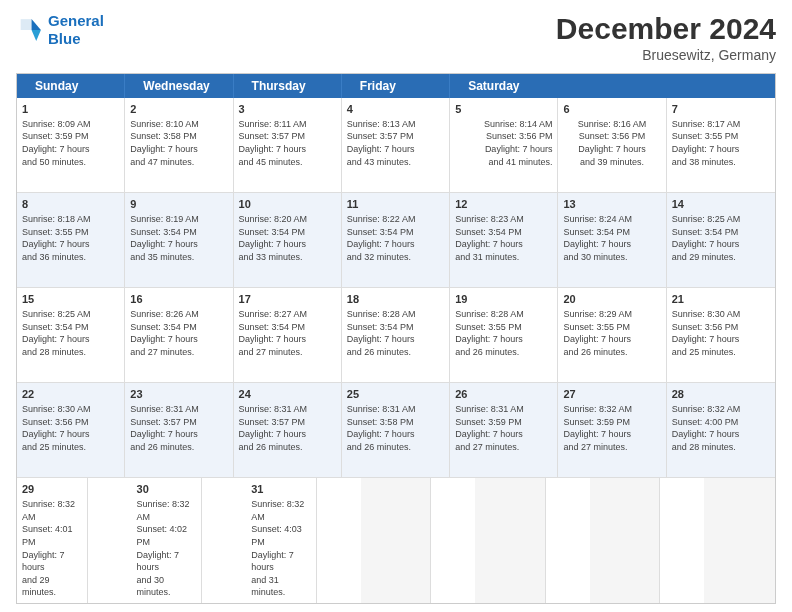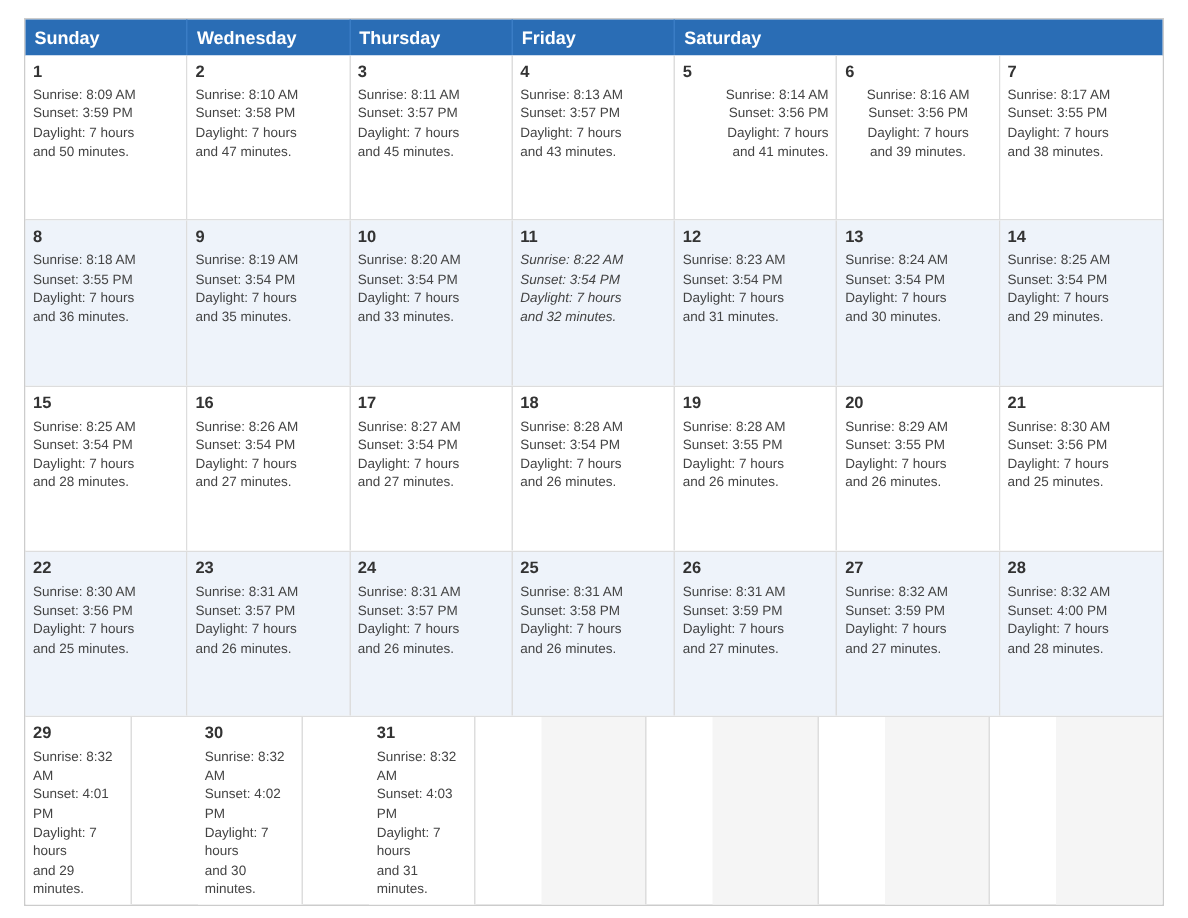--- a/index.html
+++ b/index.html
@@ -63,21 +63,21 @@
     }
     .cal-header-row {
       display: grid;
       grid-template-columns: repeat(7, 1fr);
       background: #2a6db5;
     }
     .cal-header-cell {
       color: #fff;
       font-size: 12px;
       font-weight: bold;
-      padding: 5px 6px;
+      padding: 5px 18px;
       text-align: left;
       border-right: 1px solid #3a7dc5;
     }
     .cal-header-cell:last-child { border-right: none; }
     .cal-body {
       flex: 1;
       display: flex;
       flex-direction: column;
     }
     .cal-row {
@@ -108,20 +108,37 @@
     .cell-info {
       font-size: 9px;
       color: #444;
       line-height: 1.4;
     }
   </style>
 </head>
 <body>
 
 <div class="page">
+  <div class="header">
+    <div class="logo">
+      <svg class="logo-icon" viewBox="0 0 36 36">
+        <polygon points="20,4 32,18 20,18" fill="#1a6fbd"></polygon>
+        <polygon points="20,18 32,18 26,32" fill="#2a9fd6"></polygon>
+        <polygon points="6,4 20,4 20,18 6,18" fill="#1a6fbd" opacity="0.15"></polygon>
+      </svg>
+      <div class="logo-text">
+        <div><span>General</span></div>
+        <div><span style="color:#1a6fbd">Blue</span></div>
+      </div>
+    </div>
+    <div class="title-block">
+      <div class="main-title">December 2024</div>
+      <div class="subtitle">Bruesewitz, Germany</div>
+    </div>
+  </div>
 
   <div class="calendar">
     <div class="cal-header-row">
     <div class="cal-header-cell">Sunday</div>
         <div class="cal-header-cell">Wednesday</div>
         <div class="cal-header-cell">Thursday</div>
         <div class="cal-header-cell">Friday</div>
         <div class="cal-header-cell">Saturday</div>
       </div>
     <div class="cal-body">
@@ -193,21 +210,21 @@
           </div>
           <div class="cal-cell alt-row">
             <span class="day-num">10</span>
             <div class="cell-info" style="white-space: pre-line;">Sunrise: 8:20 AM
 Sunset: 3:54 PM
 Daylight: 7 hours
 and 33 minutes.</div>
           </div>
           <div class="cal-cell alt-row">
             <span class="day-num">11</span>
-            <div class="cell-info" style="white-space: pre-line; font-style: italic;">Sunrise: 8:22 AM
+            <div class="cell-info" style="white-space: pre-line;">Sunrise: 8:22 AM
 Sunset: 3:54 PM
 Daylight: 7 hours
 and 32 minutes.</div>
           </div>
           <div class="cal-cell alt-row">
             <span class="day-num">12</span>
             <div class="cell-info" style="white-space: pre-line;">Sunrise: 8:23 AM
 Sunset: 3:54 PM
 Daylight: 7 hours
 and 31 minutes.</div>

